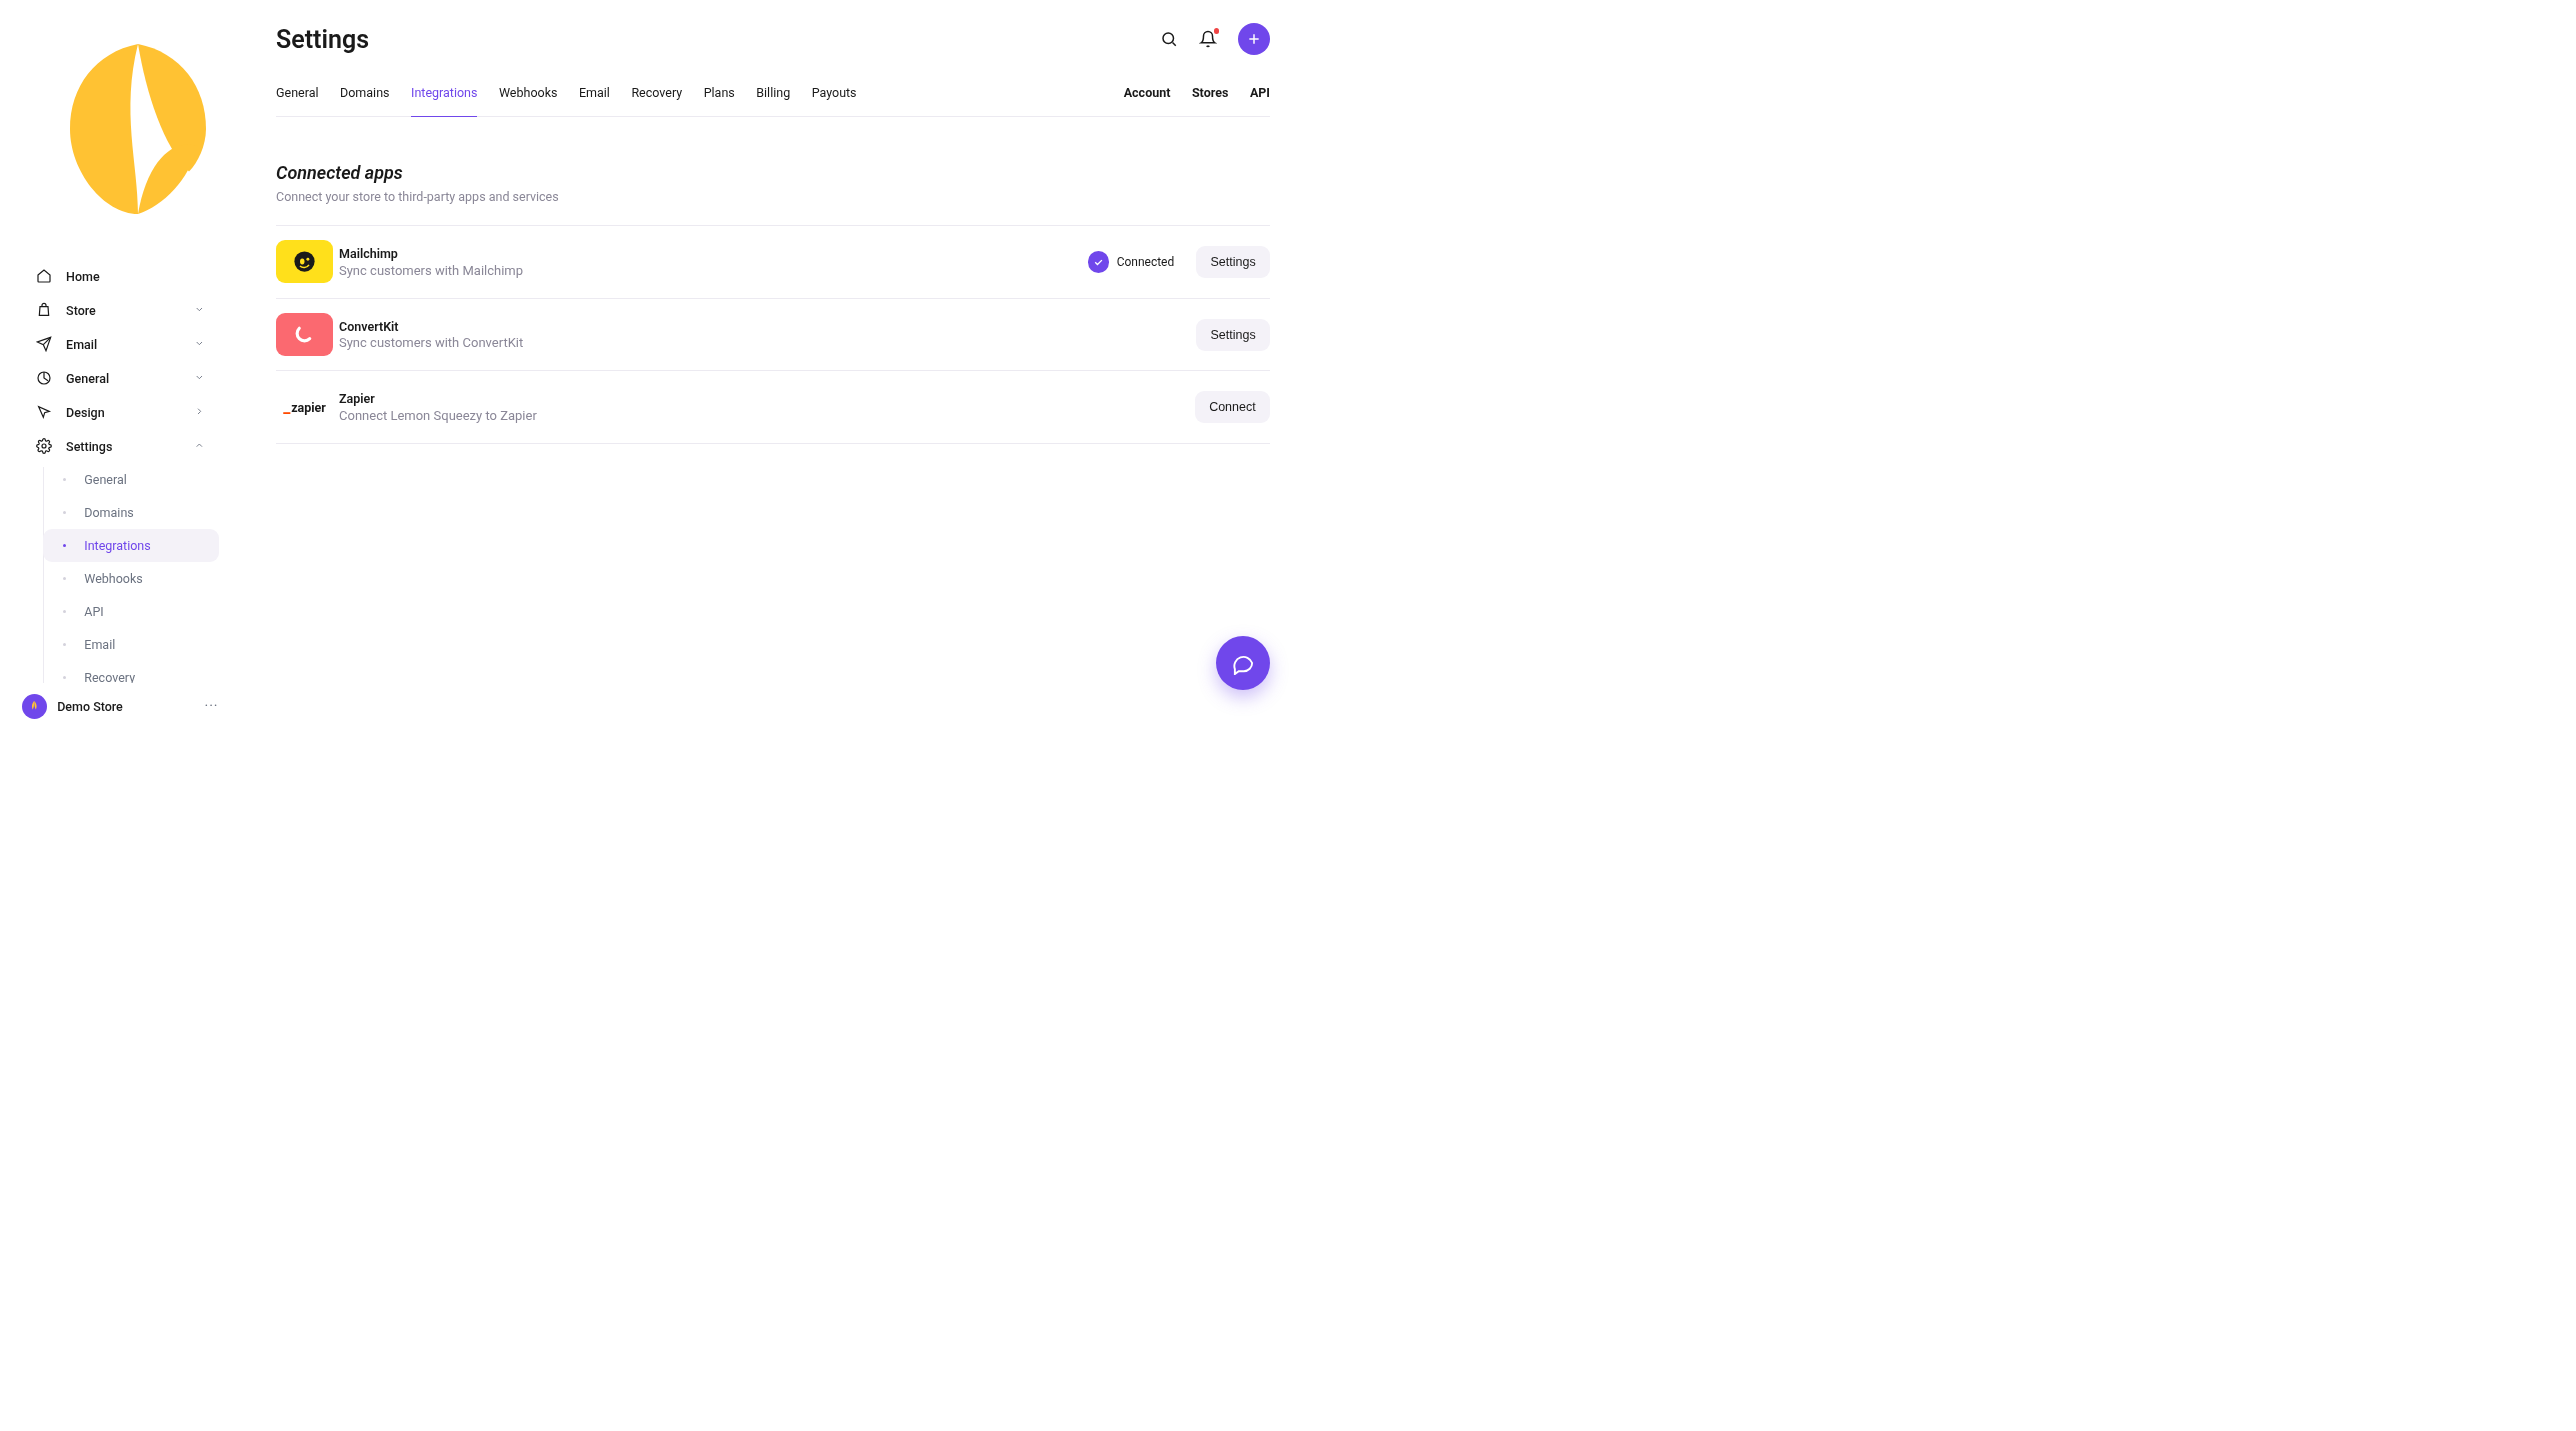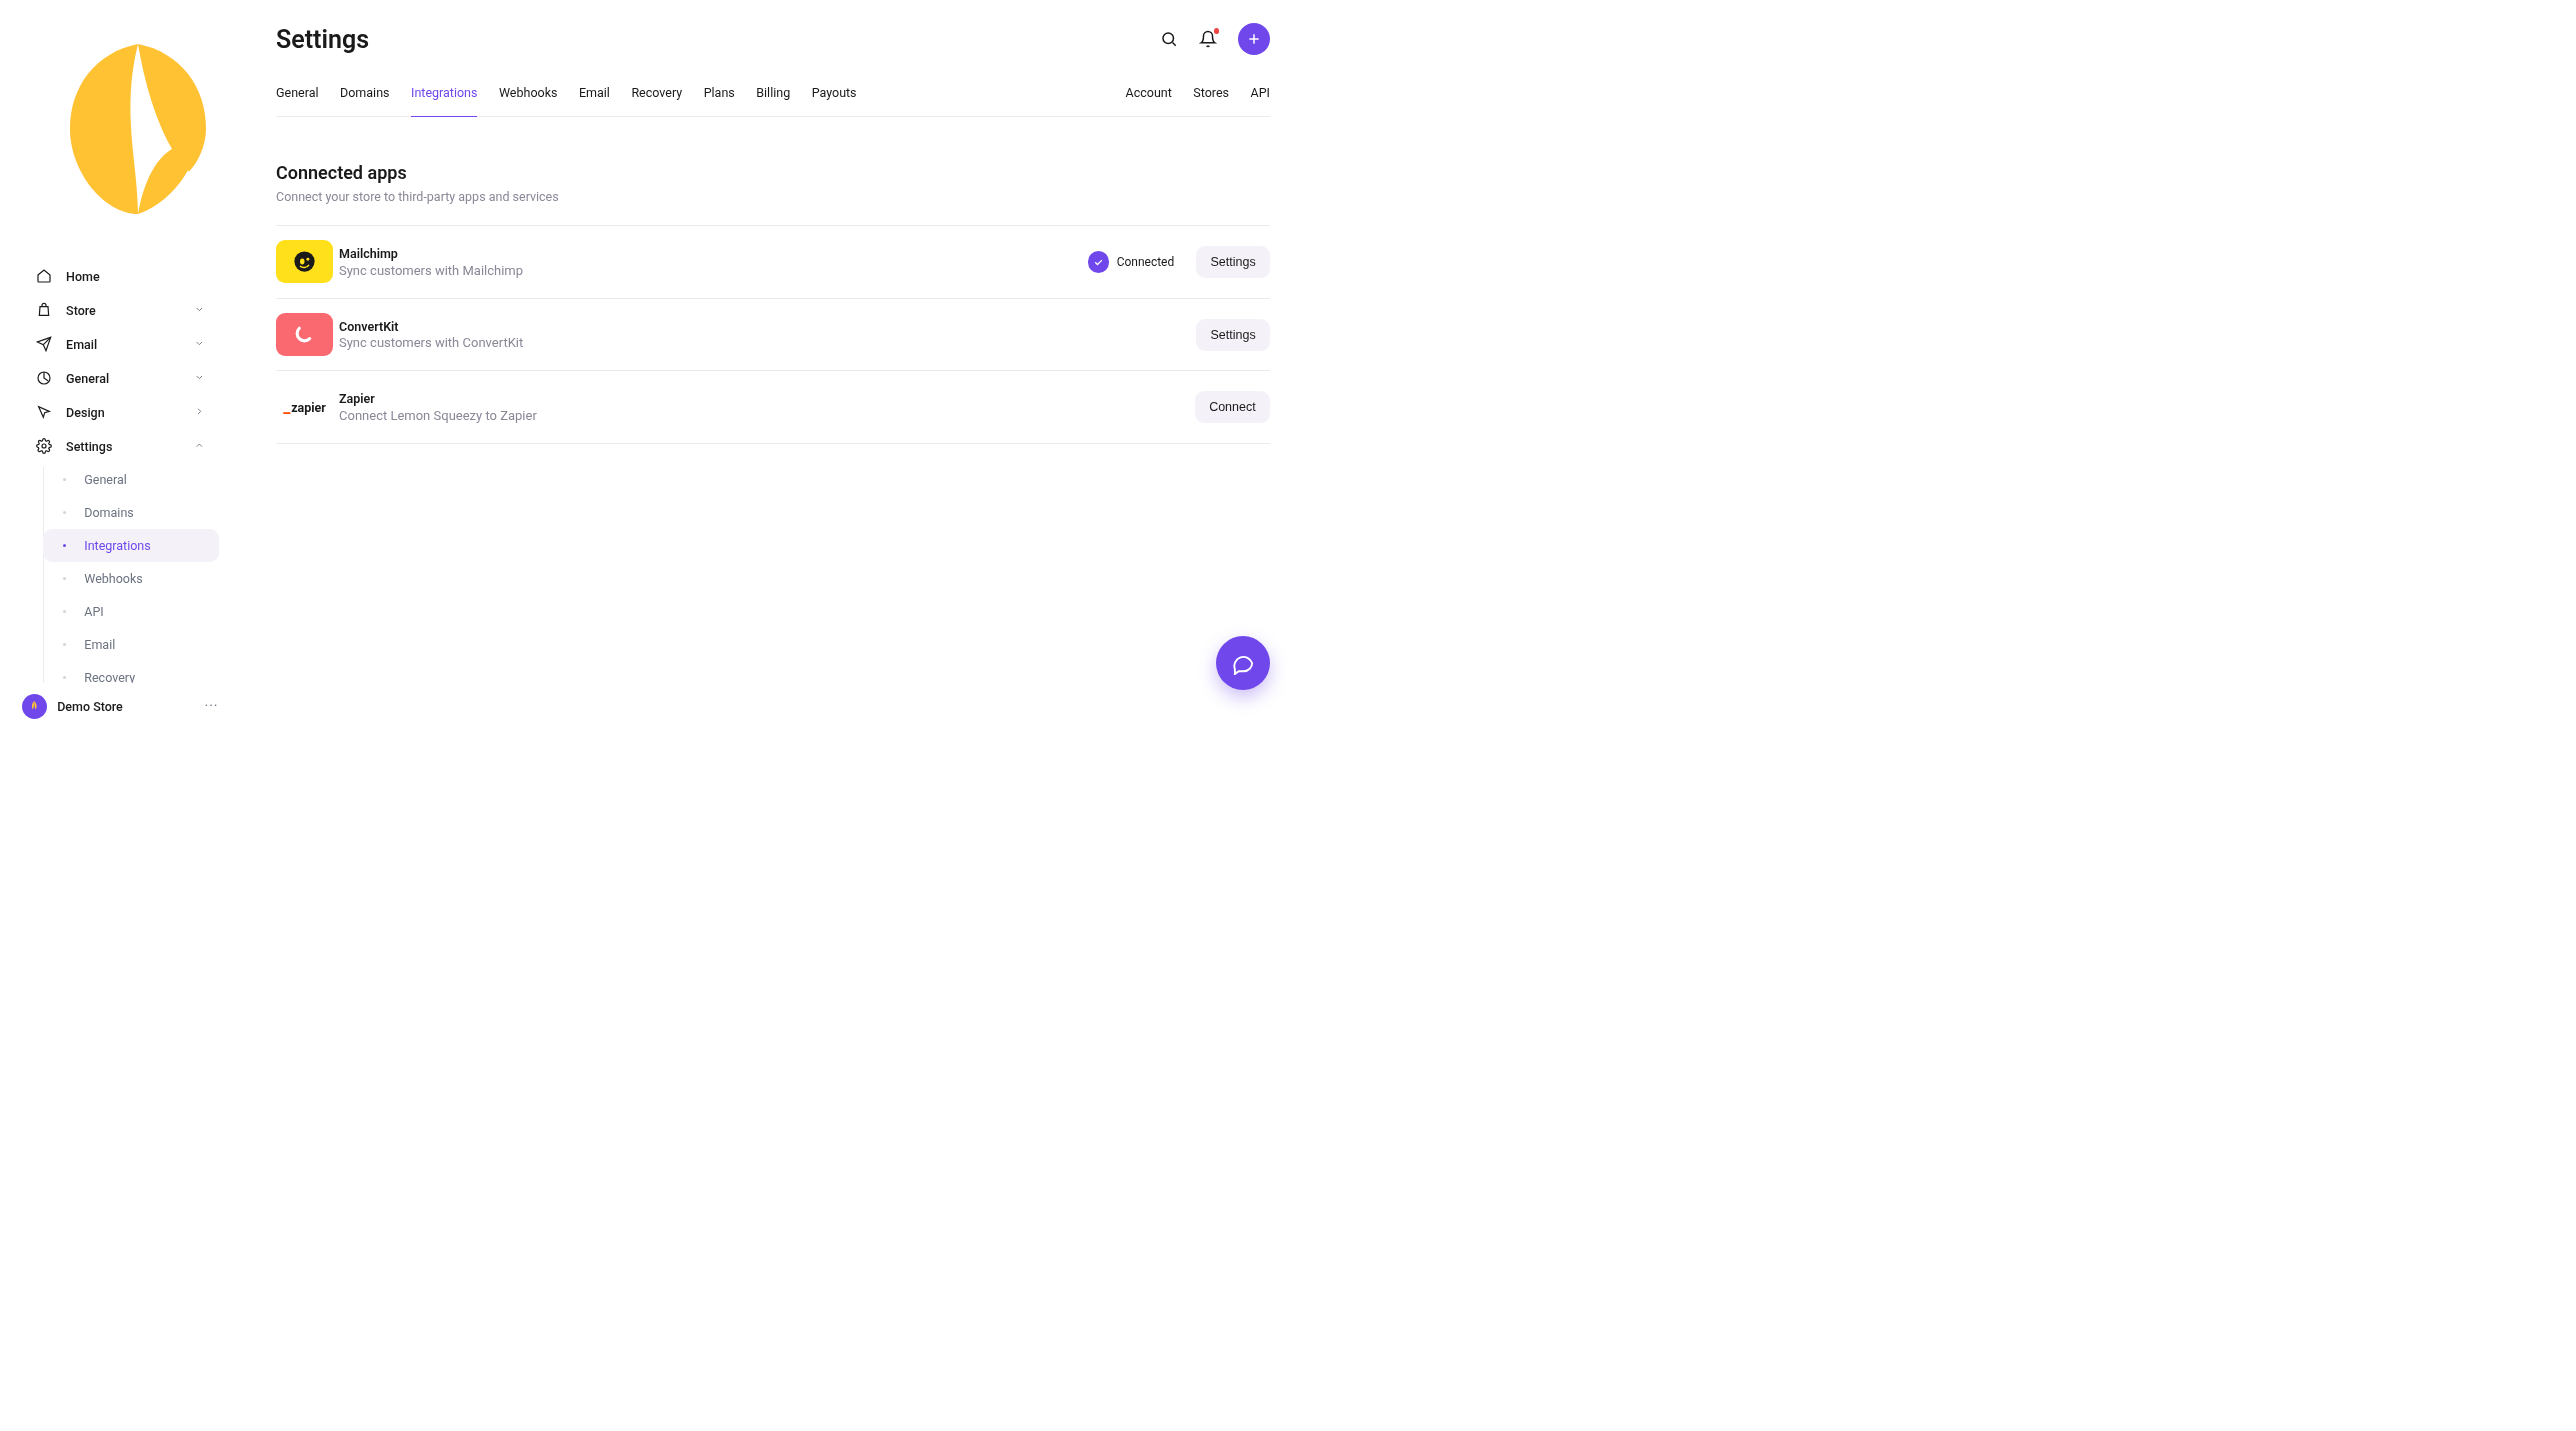--- a/index.html
+++ b/index.html
@@ -31,26 +31,26 @@
     .main { flex: 1; display: flex; flex-direction: column; padding: 0 36px 0 36px; min-width: 0; }
     .topbar { display: flex; align-items: center; padding-top: 23px; padding-bottom: 7.2px; }
     .page-title { font-size: 25px; font-weight: 600; color: #1a1a1a; }
     .top-actions { margin-left: auto; display: flex; align-items: center; gap: 19.7px; }
     .icon-btn { width: 19.7px; height: 19.7px; color: #1a1a1a; cursor: pointer; position: relative; display:flex; align-items:center; justify-content:center; }
     .notif-dot { position: absolute; top: -0.9px; right: -0.9px; width: 5.4px; height: 5.4px; background: #ef4444; border-radius: 50%; }
     .plus-btn { width: 32px; height: 32px; border-radius: 50%; background: #7047eb; color: #fff; display: flex; align-items: center; justify-content: center; cursor: pointer; }
 
     .tabs-row { display: flex; align-items: center; border-bottom: 0.9px solid #eceaf1; margin-top: 23px; }
     .tabs-left { display: flex; gap: 21.5px; }
-    .tabs-right { margin-left: auto; display: flex; gap: 21.5px; }
+    .tabs-right { margin-left: auto; display: flex; gap: 21.5px; font-weight: bold; }
     .tab { padding: 0 0 16px 0; color: #1a1a1a; cursor: pointer; font-size: 12.5px; border-bottom: 1.8px solid transparent; margin-bottom: -0.9px; }
     .tab.active { color: #7047eb; border-bottom-color: #7047eb; }
 
     .section { padding-top: 45px; }
-    .section-title { font-size: 18px; font-weight: 600; margin-bottom: 5.4px; }
+    .section-title { font-size: 18px; font-weight: 600; margin-bottom: 5.4px; font-style: italic; }
     .section-sub { color: #8a8797; font-size: 12.5px; margin-bottom: 21.5px; }
 
     .app-list { border-top: 0.9px solid #eceaf1; }
     .app-row { display: flex; align-items: center; gap: 6px; padding: 14.3px 0; border-bottom: 0.9px solid #eceaf1; }
     .app-logo { width: 57px; height: 43px; border-radius: 9px; display: flex; align-items: center; justify-content: center; flex-shrink: 0; }
     .app-logo.mc { background: #ffe01b; width:57px; }
     .app-logo.ck { background: #fb6970; }
     .app-logo.zp { background: #fff; }
     .app-info { flex: 1; min-width: 0; }
     .app-name { font-weight: 600; font-size: 12.5px; margin-bottom: 1.8px; }

